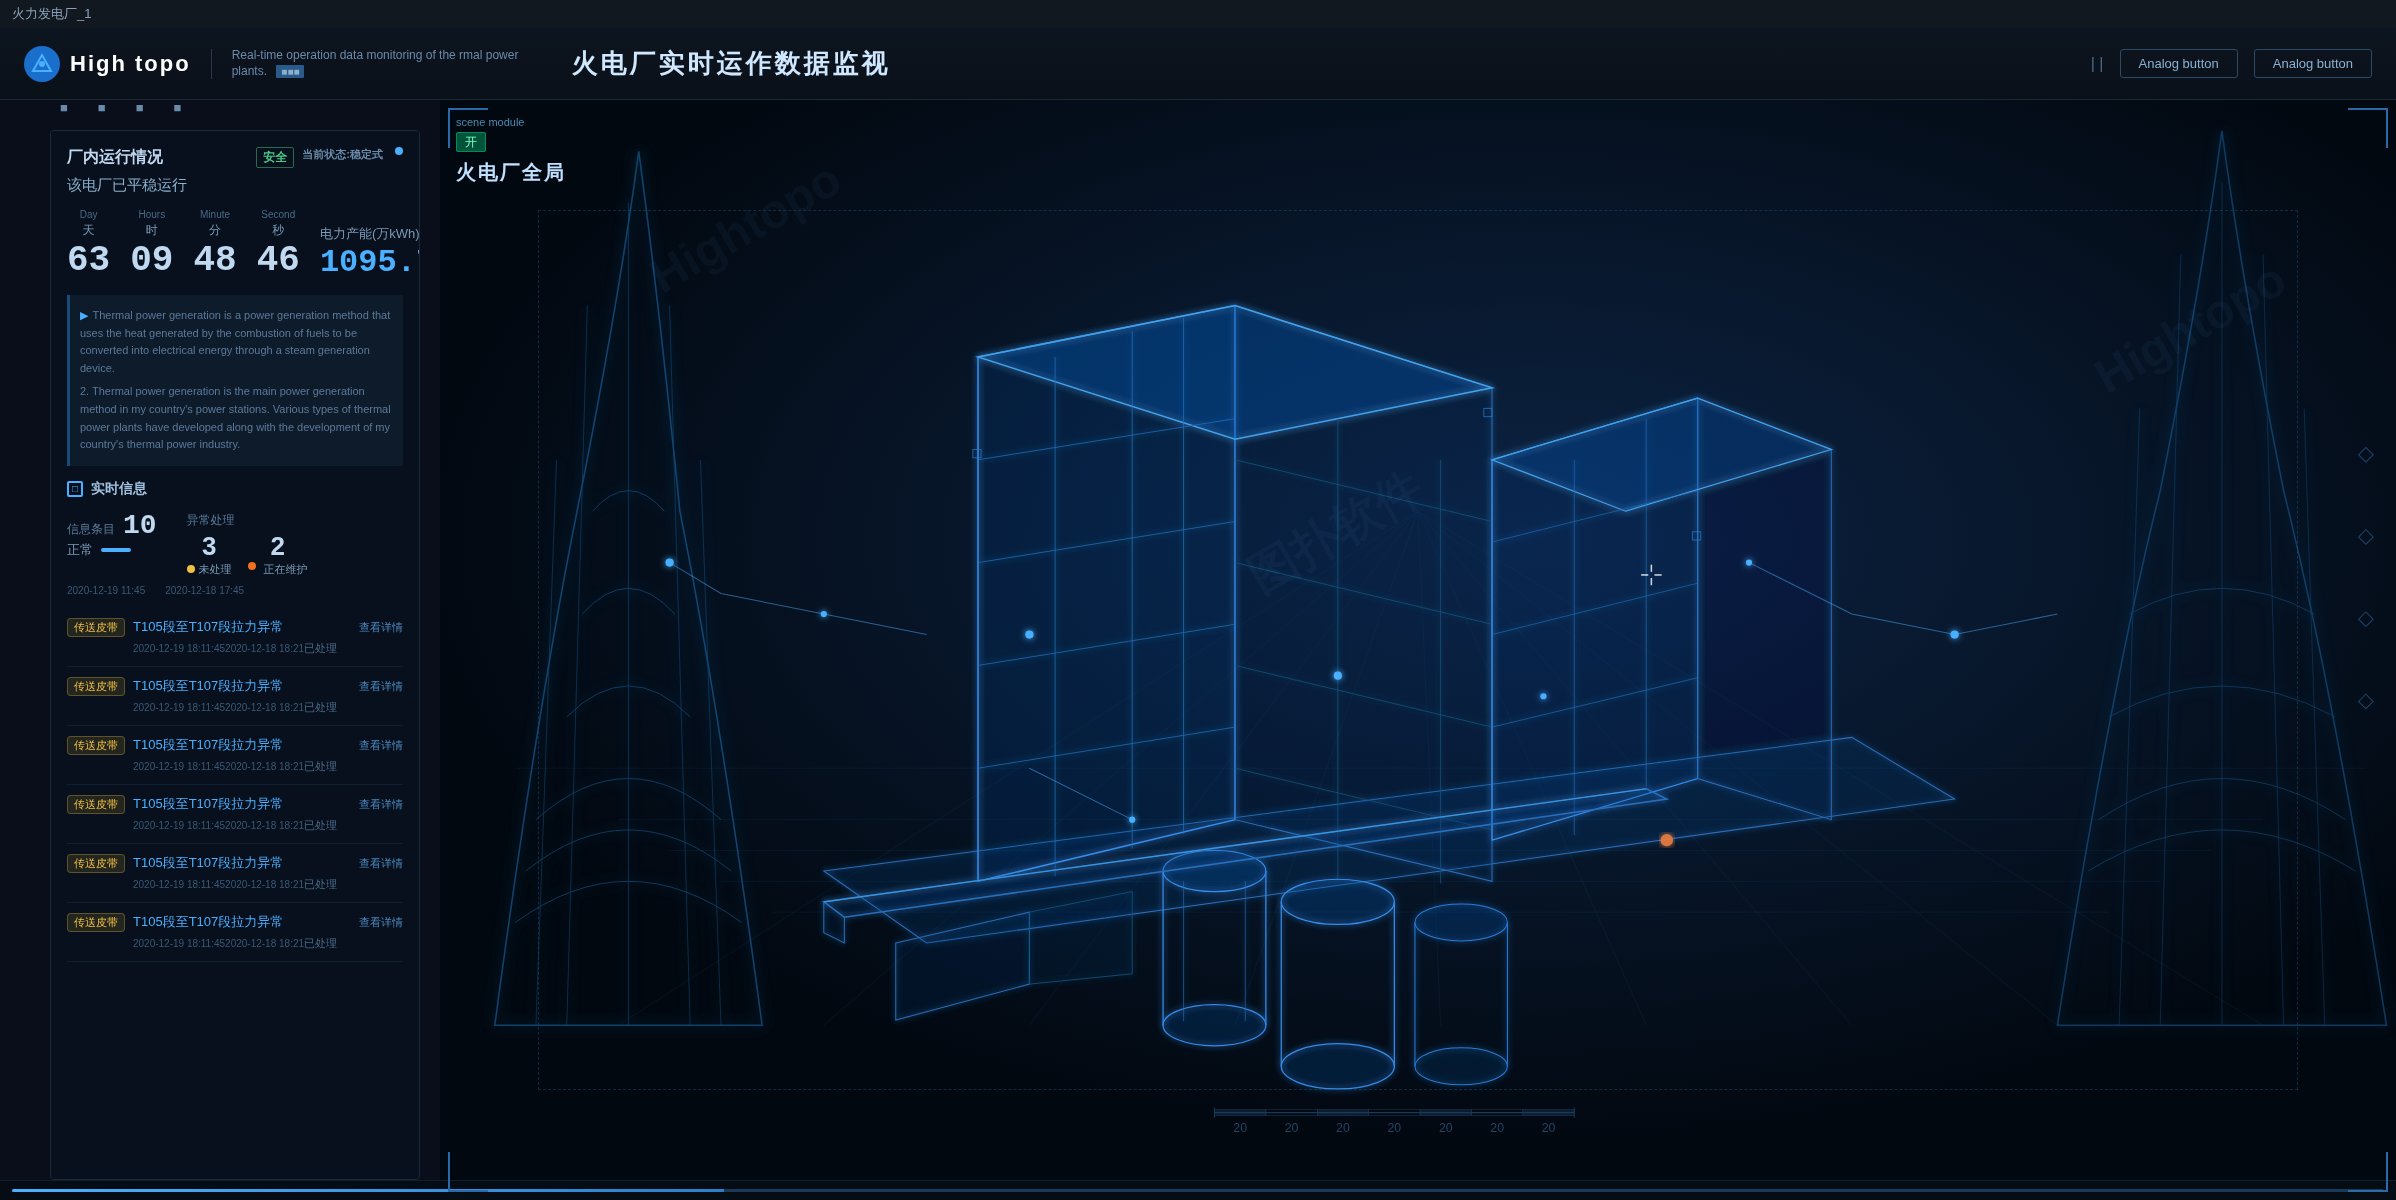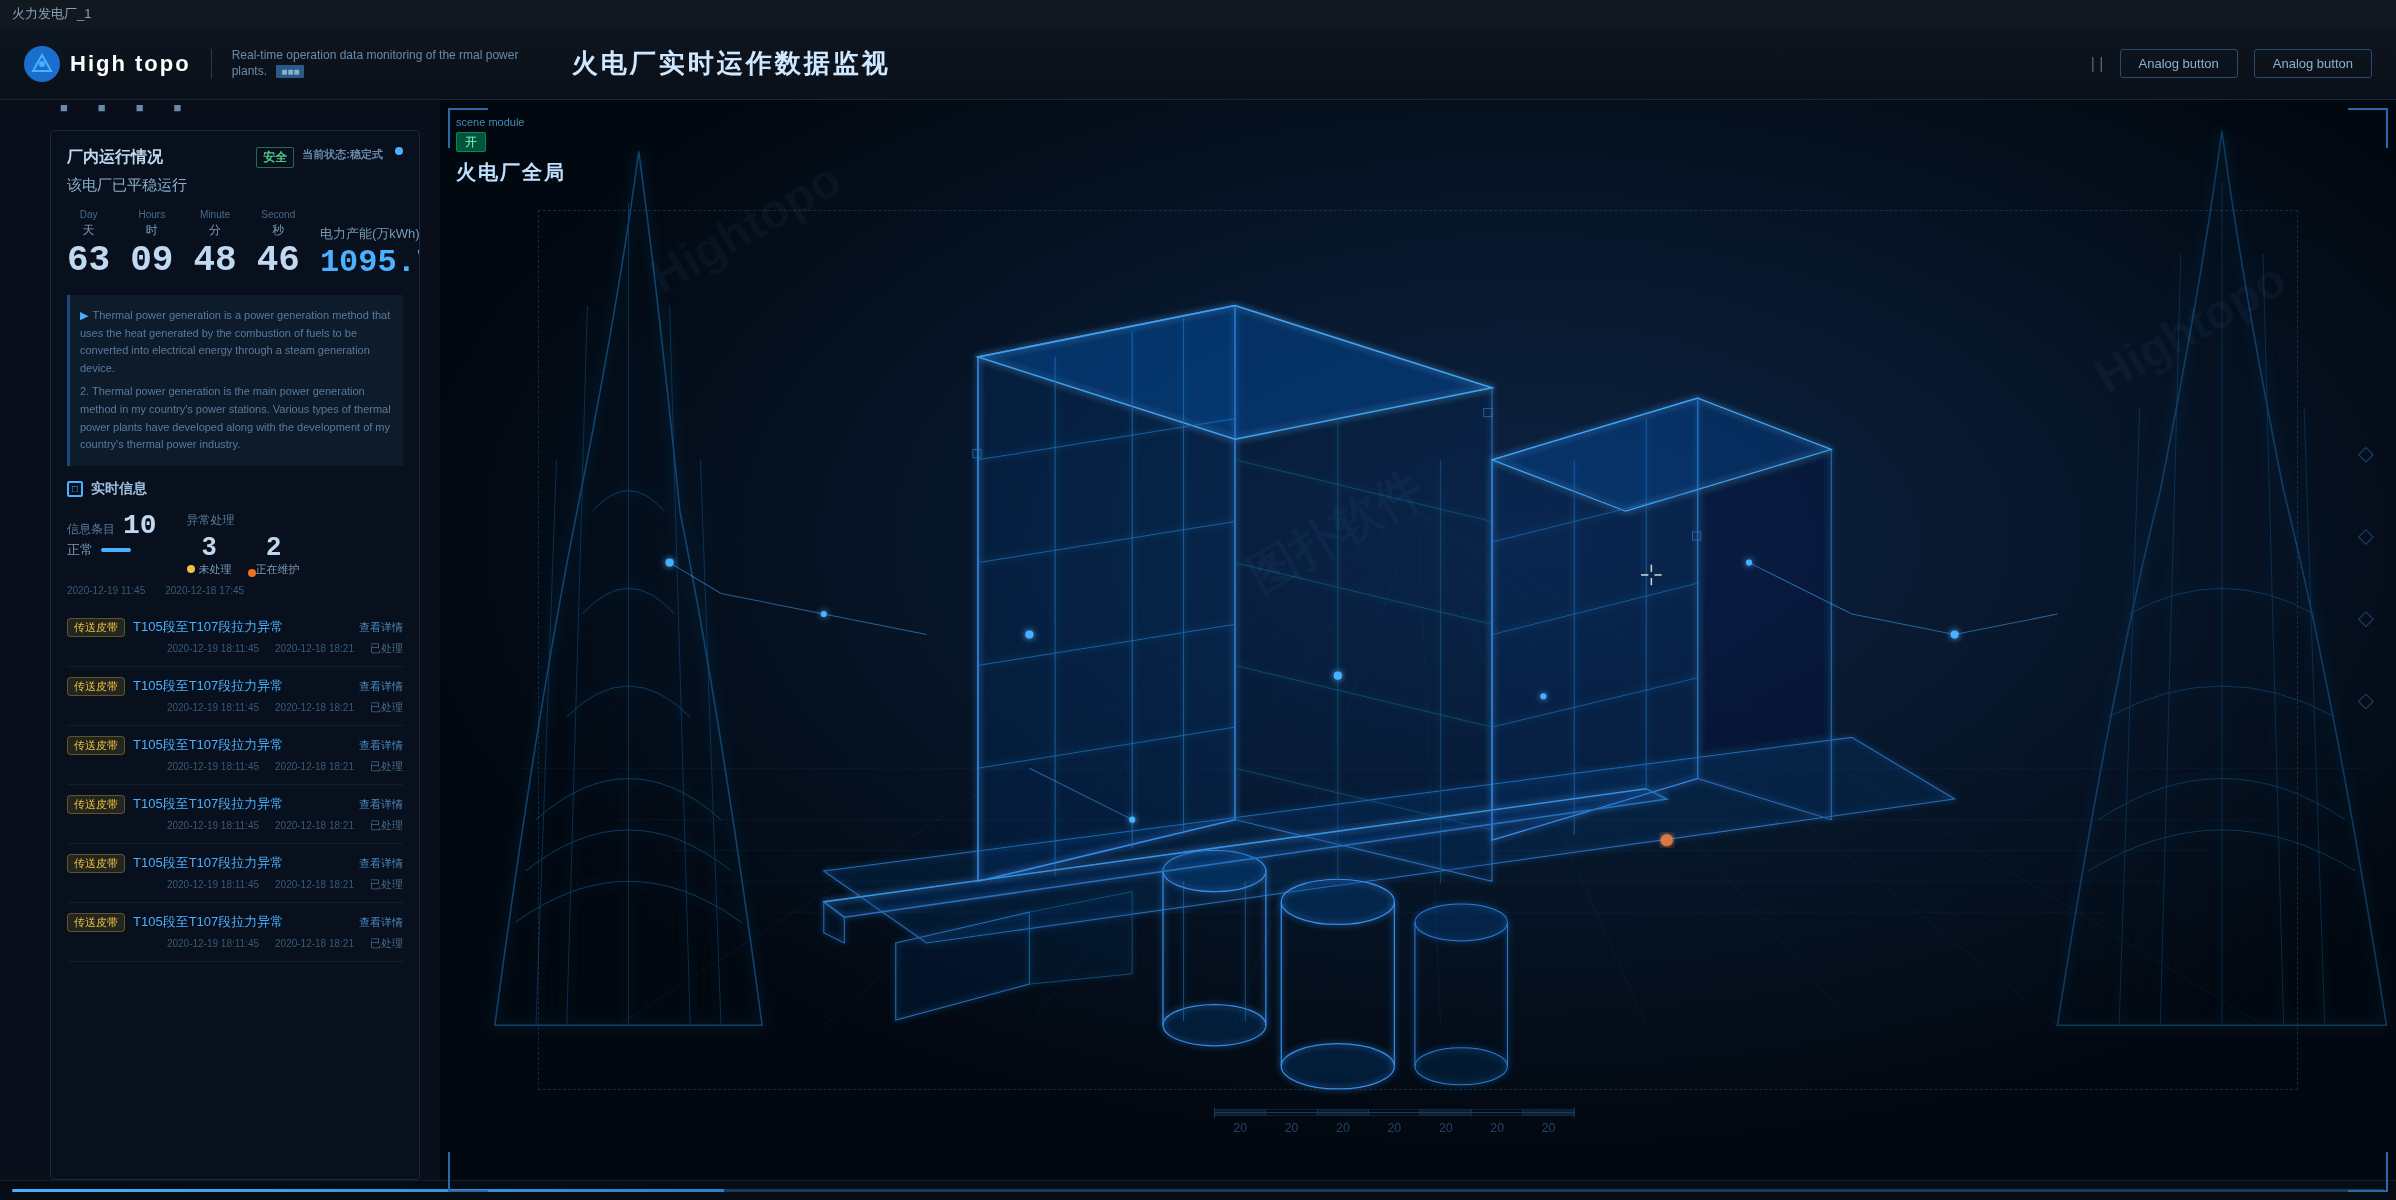--- a/index.html
+++ b/index.html
@@ -264,24 +264,23 @@
       flex: 1;
       margin-left: 8px;
     }
     .alert-action {
       font-size: 11px;
       color: #4a8ac0;
       cursor: pointer;
     }
     .alert-time-row {
       display: flex;
-      gap: 16px;
       font-size: 10px;
       color: #3a5a78;
-      justify-content: flex-end;
+      justify-content: center;
       align-items: center;
     }
     .alert-resolved {
       font-size: 11px;
       color: #4a6a88;
     }
 
     
     #viewport {
       position: absolute;
@@ -474,21 +473,21 @@
       <div style="display:flex;gap:16px;margin-top:2px;">
         <div style="display:flex;flex-direction:column;align-items:center;">
           <span style="font-size:26px;color:#c0d8f0;font-weight:bold;">3</span>
           <div style="display:flex;align-items:center;gap:4px;">
             <span style="width:8px;height:8px;background:#f0c040;border-radius:50%;display:inline-block;"></span>
             <span style="font-size:11px;color:#7a9ab8;">未处理</span>
           </div>
         </div>
         <div style="display:flex;flex-direction:column;align-items:center;">
           <span style="font-size:26px;color:#c0d8f0;font-weight:bold;">2</span>
-          <div style="display:flex;align-items:flex-end;gap:0;">
+          <div style="display:flex;align-items:flex-start;gap:8px;">
             <span style="width:8px;height:8px;background:#f07020;border-radius:50%;display:inline-block;"></span>
             <span style="font-size:11px;color:#7a9ab8;">正在维护</span>
           </div>
         </div>
       </div>
     </div>
   </div>
 
   <div class="info-timestamps">
     <span>2020-12-19 11:45</span>

